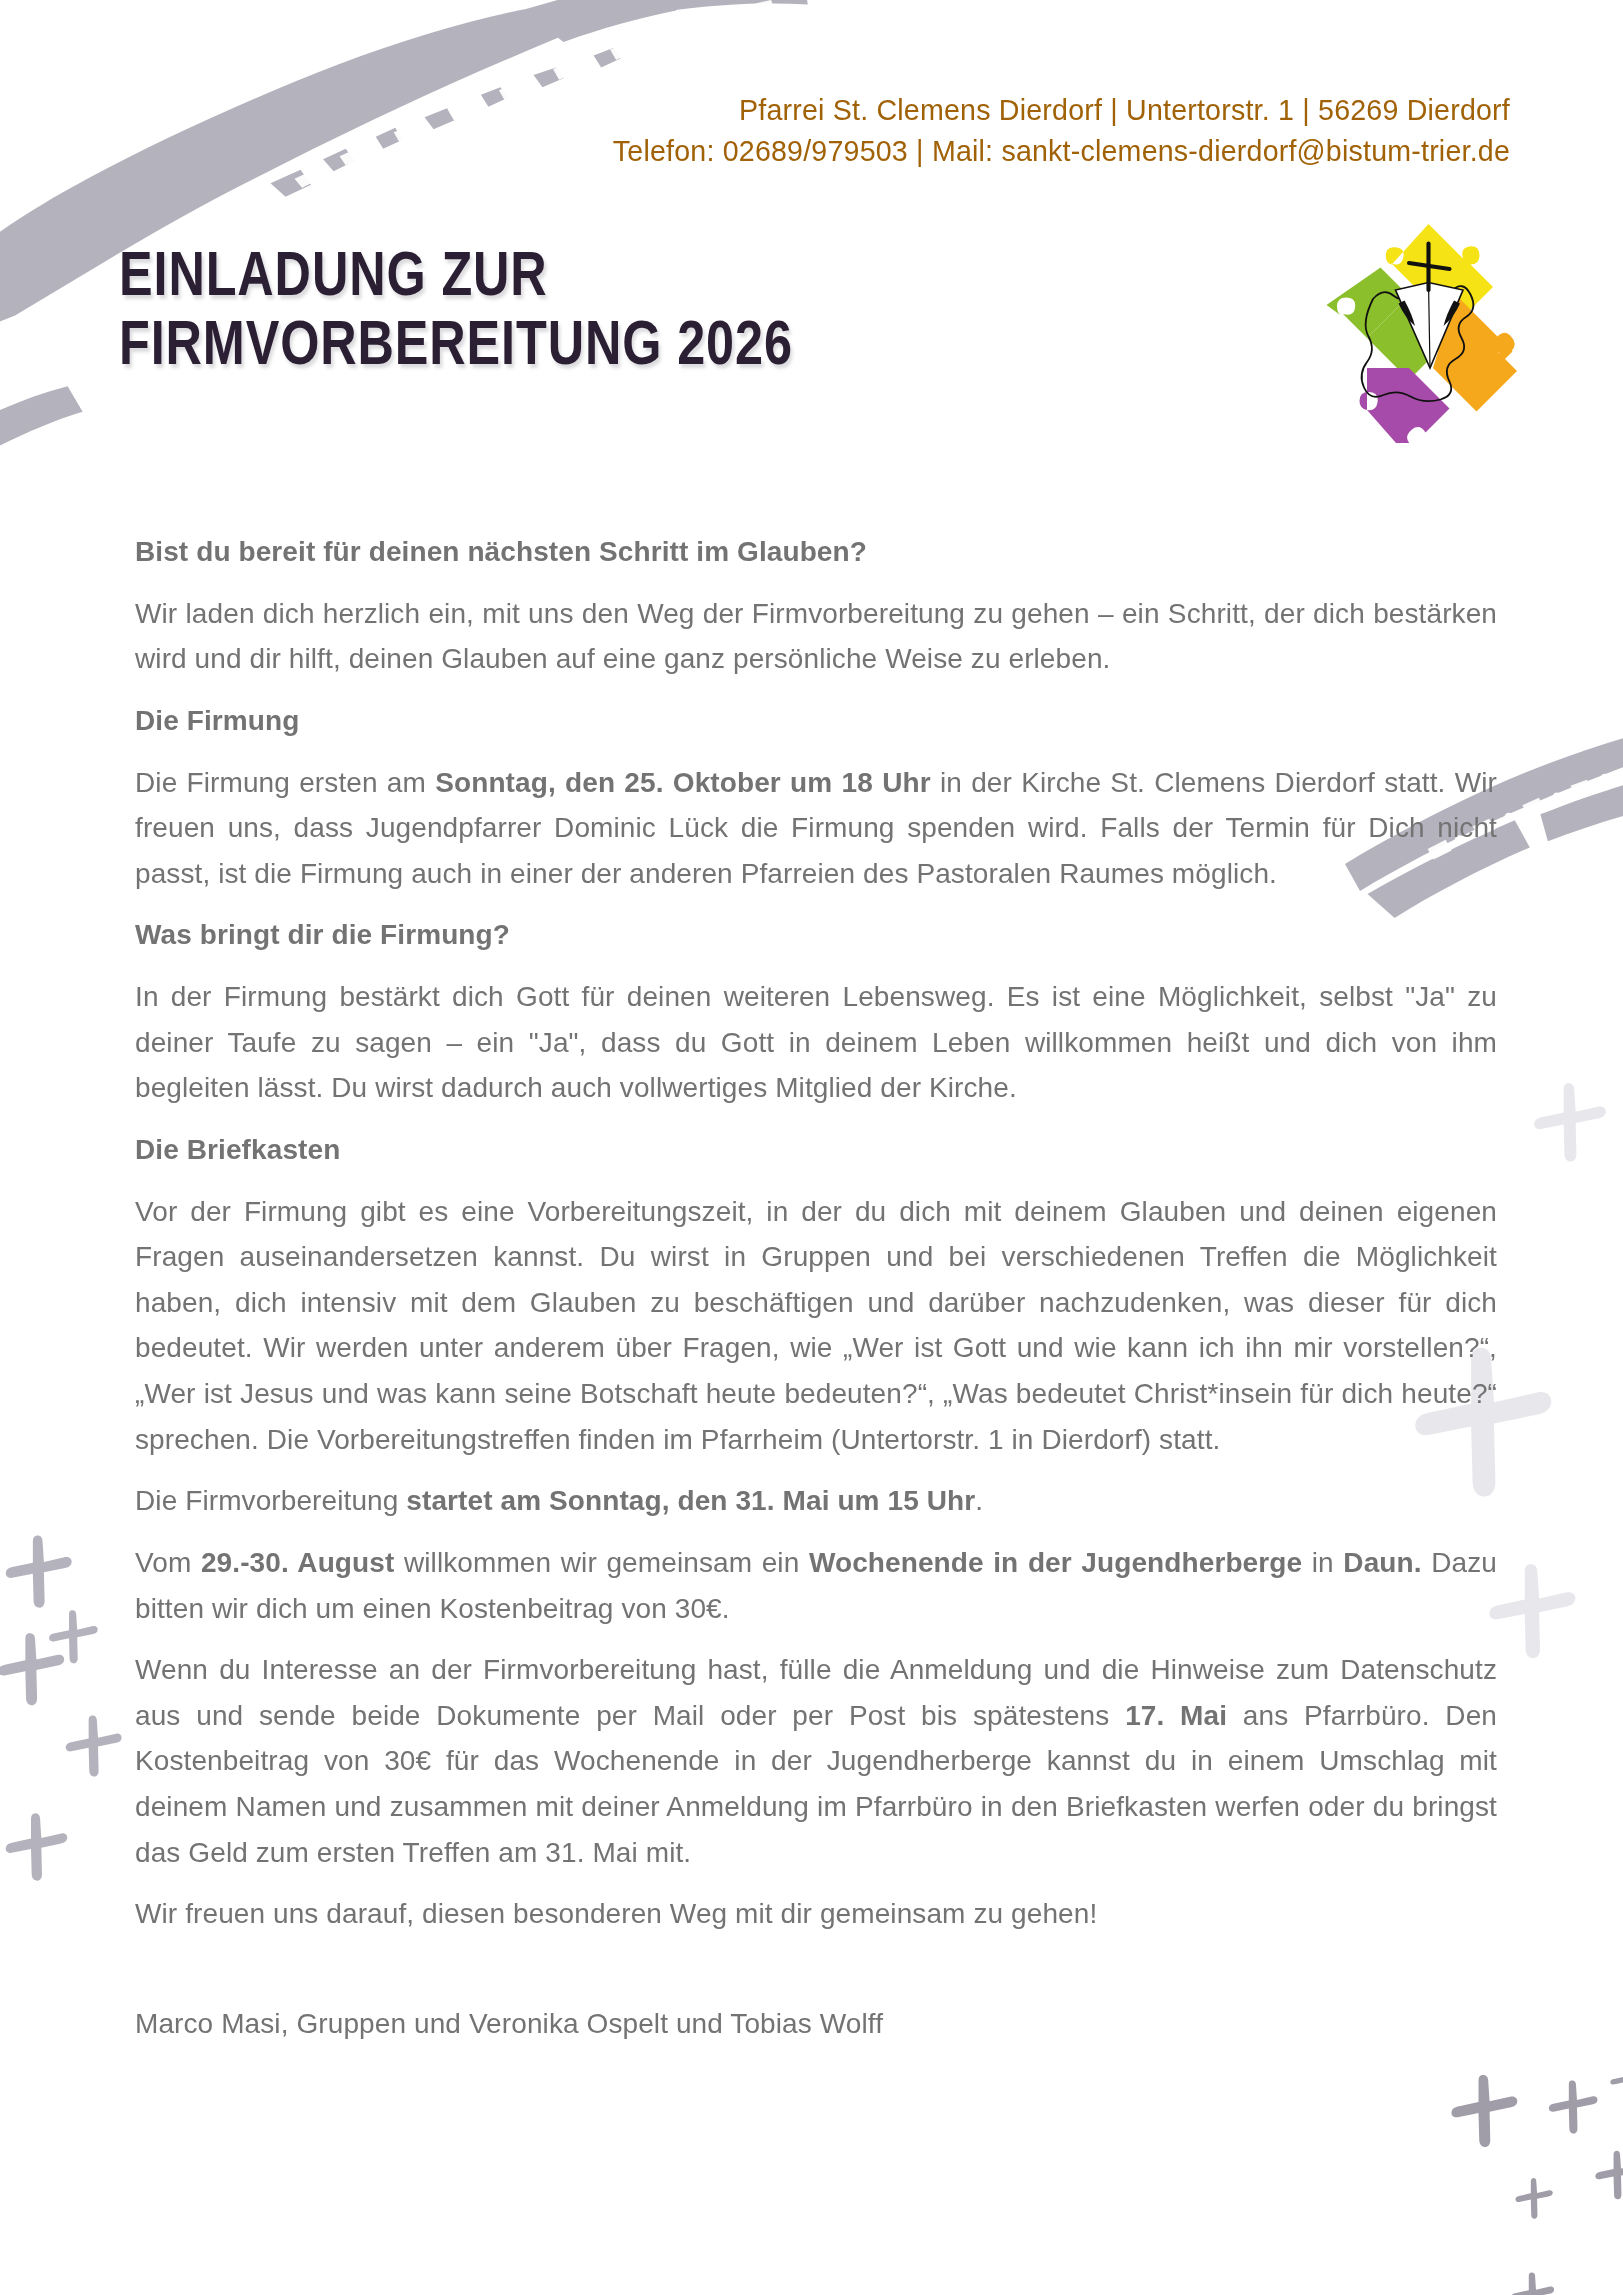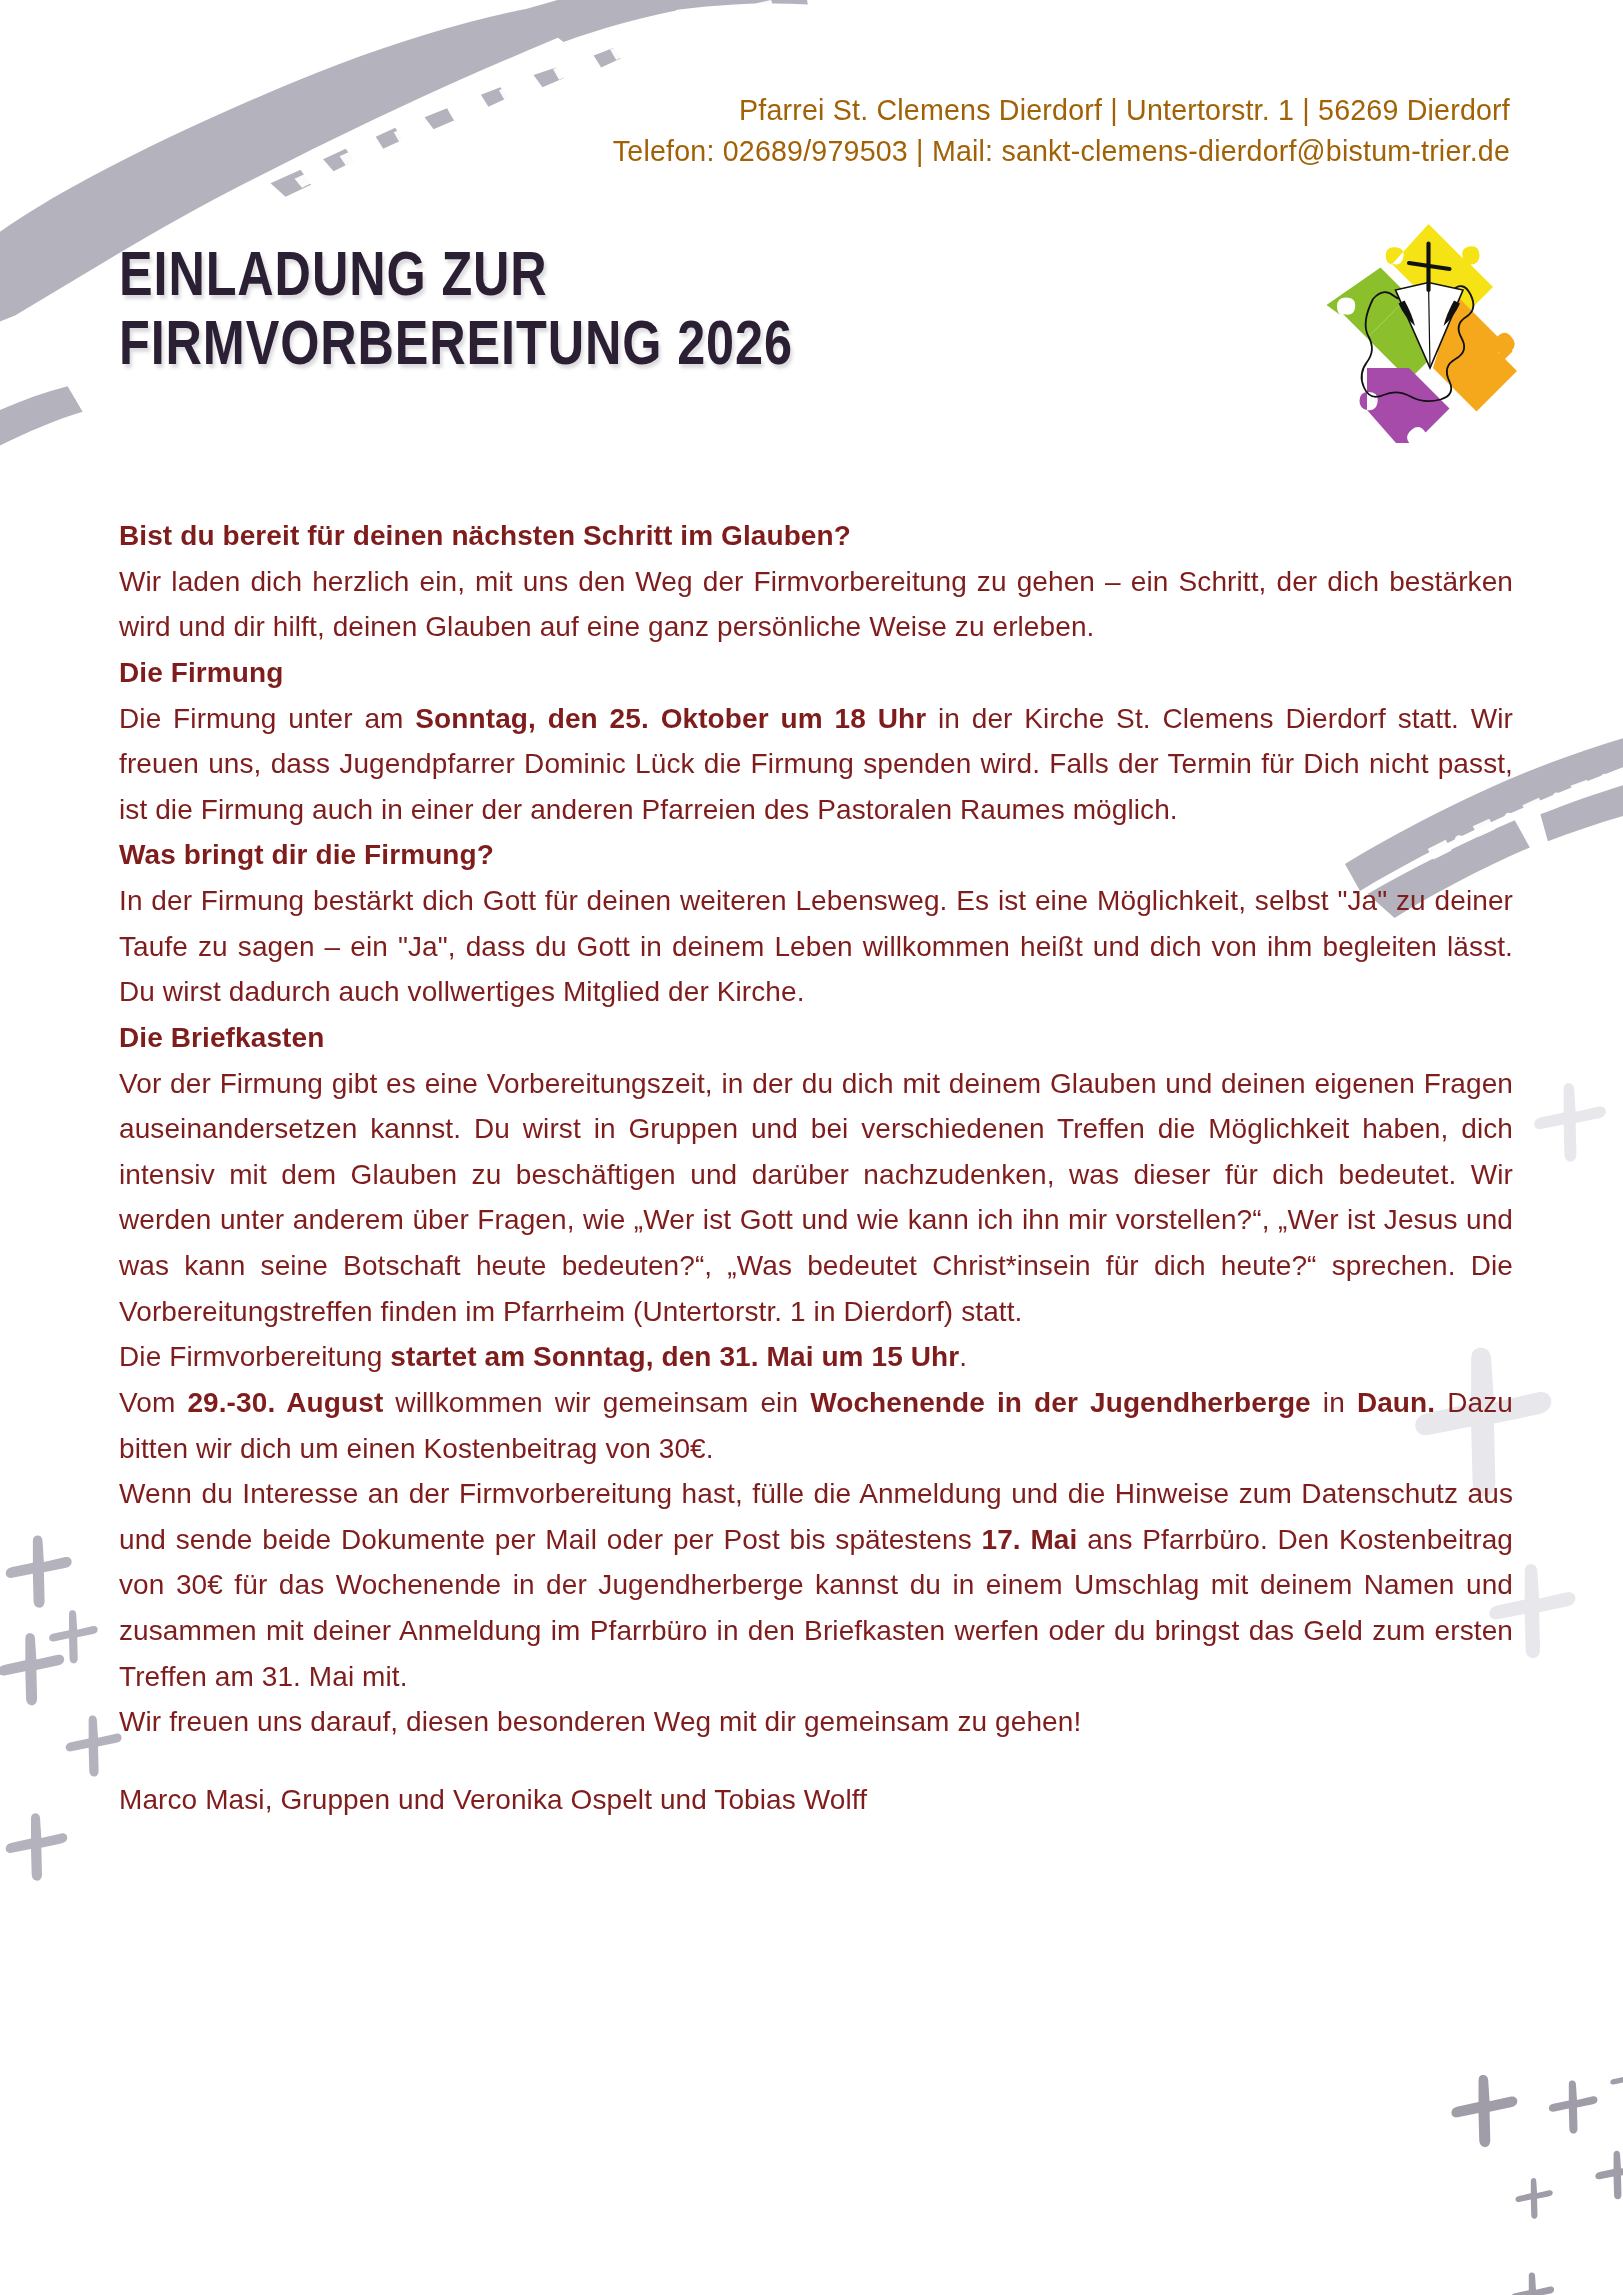--- a/index.html
+++ b/index.html
@@ -83,26 +83,26 @@
   .logo svg { display: block; width: 100%; height: 100%; }
 
   
   .body-copy {
     position: absolute;
     top: 513px;
     left: 119px;
     width: 1394px;
   }
   .body-copy p {
-    margin: 0;
+    margin: 16px;
     font-size: 28px;
     line-height: 1.63;
     text-align: justify;
     text-justify: inter-word;
-    color: #7f1d1d;
+    color: #737373;
     letter-spacing: 0.1px;
   }
   .body-copy p.last-left { text-align: left; }
   .body-copy p.head {
     font-weight: 700;
     text-align: left;
   }
   .body-copy p b { font-weight: 700; }
   .spacer { height: 32px; }
 
@@ -246,21 +246,21 @@
         </g>
       </svg>
     </div>
 
     <div class="body-copy">
 
       <p class="head">Bist du bereit für deinen nächsten Schritt im Glauben?</p>
       <p>Wir laden dich herzlich ein, mit uns den Weg der Firmvorbereitung zu gehen – ein Schritt, der dich bestärken wird und dir hilft, deinen Glauben auf eine ganz persönliche Weise zu erleben.</p>
 
       <p class="head">Die Firmung</p>
-      <p><span>Die Firmung unter am </span><b>Sonntag, den 25. Oktober um 18 Uhr</b><span> in der Kirche St. Clemens Dierdorf statt. Wir freuen uns, dass Jugendpfarrer Dominic Lück die Firmung spenden wird. Falls der Termin für Dich nicht passt, ist die Firmung auch in einer der anderen Pfarreien des Pastoralen Raumes möglich.</span></p>
+      <p><span>Die Firmung ersten am </span><b>Sonntag, den 25. Oktober um 18 Uhr</b><span> in der Kirche St. Clemens Dierdorf statt. Wir freuen uns, dass Jugendpfarrer Dominic Lück die Firmung spenden wird. Falls der Termin für Dich nicht passt, ist die Firmung auch in einer der anderen Pfarreien des Pastoralen Raumes möglich.</span></p>
 
       <p class="head">Was bringt dir die Firmung?</p>
       <p>In der Firmung bestärkt dich Gott für deinen weiteren Lebensweg. Es ist eine Möglichkeit, selbst "Ja" zu deiner Taufe zu sagen – ein "Ja", dass du Gott in deinem Leben willkommen heißt und dich von ihm begleiten lässt. Du wirst dadurch auch vollwertiges Mitglied der Kirche.</p>
 
       <p class="head">Die Briefkasten</p>
       <p>Vor der Firmung gibt es eine Vorbereitungszeit, in der du dich mit deinem Glauben und deinen eigenen Fragen auseinandersetzen kannst. Du wirst in Gruppen und bei verschiedenen Treffen die Möglichkeit haben, dich intensiv mit dem Glauben zu beschäftigen und darüber nachzudenken, was dieser für dich bedeutet. Wir werden unter anderem über Fragen, wie „Wer ist Gott und wie kann ich ihn mir vorstellen?“, „Wer ist Jesus und was kann seine Botschaft heute bedeuten?“, „Was bedeutet Christ*insein für dich heute?“ sprechen. Die Vorbereitungstreffen finden im Pfarrheim (Untertorstr. 1 in Dierdorf) statt.</p>
 
       <p class="last-left"><span>Die Firmvorbereitung </span><b>startet am Sonntag, den 31. Mai um 15 Uhr</b><span>.</span></p>
 
       <p><span>Vom </span><b>29.-30. August</b><span> willkommen wir gemeinsam ein </span><b>Wochenende in der Jugendherberge</b><span> in </span><b>Daun.</b><span> Dazu bitten wir dich um einen Kostenbeitrag von 30€.</span></p>

